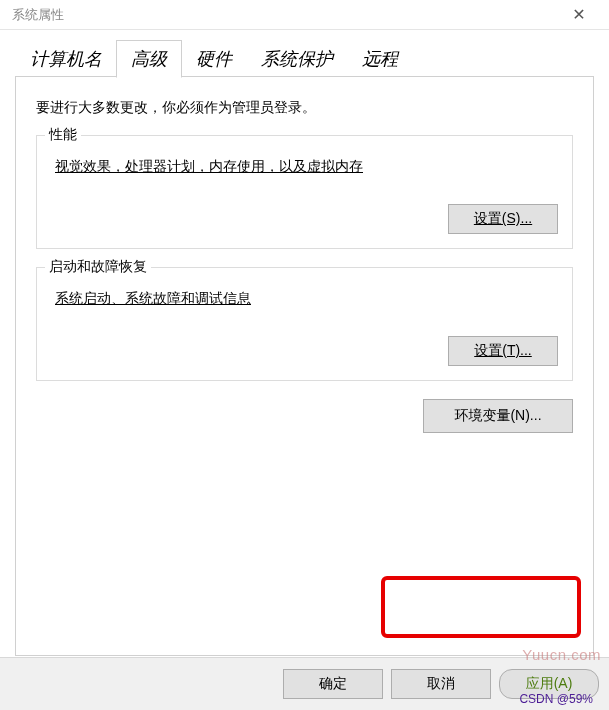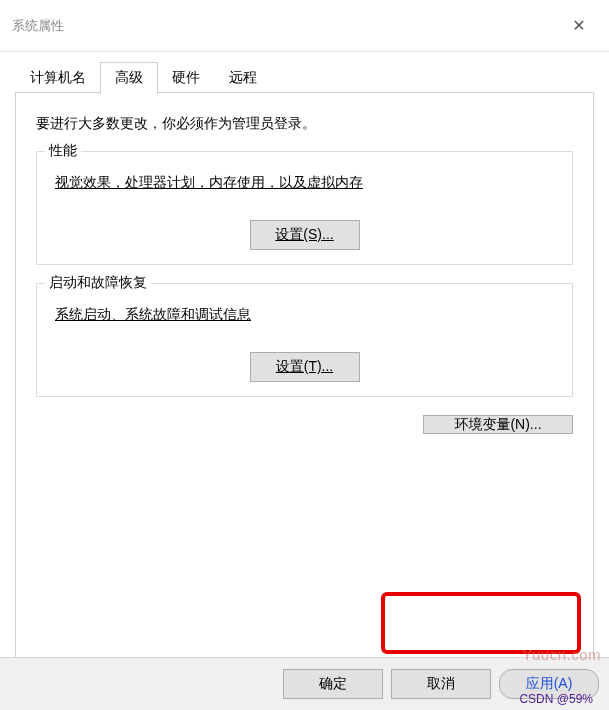--- a/index.html
+++ b/index.html
@@ -7,21 +7,21 @@
       font-family: "Microsoft YaHei", "Segoe UI", sans-serif;
       font-size: 13px;
       background: #fff;
       color: #000;
       width: 609px;
       height: 710px;
       overflow: hidden;
       position: relative;
     }
     .titlebar {
-      height: 52px;
+      height: 30px;
       background: #fff;
       border-bottom: 1px solid #e5e5e5;
       display: flex;
       align-items: center;
       padding: 0 10px;
       color: #888;
       font-size: 13px;
     }
     .titlebar .title { flex: 1; padding-left: 2px; }
     .close-btn {
@@ -37,26 +37,27 @@
     .client {
       padding: 10px 15px 0 15px;
     }
     .tabs {
       display: flex;
       position: relative;
       margin-bottom: 0;
     }
     .tab {
       padding: 6px 14px;
-      font-size: 14px;
+      font-size: 18px;
       border: 1px solid #d0d0d0;
       border-bottom: none;
       background: #fff;
       position: relative;
       margin-right: -1px;
+      font-style: italic;
     }
     .tab.inactive {
       background: #fff;
       border-color: transparent;
       color: #000;
     }
     .tab.active {
       background: #fff;
       border: 1px solid #d0d0d0;
       border-bottom: 1px solid #fff;
@@ -89,42 +90,42 @@
       background: #fff;
       padding: 0 4px;
       font-size: 14px;
     }
     .group-desc {
       font-size: 14px;
       margin: 8px 0 28px 4px;
     }
     .group-btn-row {
       display: flex;
-      justify-content: center;
+      justify-content: flex-end;
       margin-top: 8px;
     }
     .win-btn {
       min-width: 110px;
       height: 30px;
       background: #e1e1e1;
       border: 1px solid #adadad;
       font-size: 14px;
       font-family: inherit;
       cursor: default;
       padding: 0 12px;
     }
     .env-row {
       display: flex;
       justify-content: flex-end;
       margin-top: 14px;
       padding-right: 0;
     }
     .env-btn {
       min-width: 150px;
-      height: 19px;
+      height: 34px;
     }
     .highlight {
       position: absolute;
       border: 4px solid #e60000;
       border-radius: 6px;
       pointer-events: none;
     }
     .bottom-bar {
       position: absolute;
       bottom: 0;
@@ -132,21 +133,21 @@
       height: 53px;
       background: #f0f0f0;
       border-top: 1px solid #d8d8d8;
       display: flex;
       justify-content: flex-end;
       align-items: center;
       padding-right: 10px;
       gap: 8px;
     }
     .bottom-bar .win-btn { min-width: 100px; }
-    .win-btn.disabled { color: #1d4ed8; border-radius: 13px; }
+    .win-btn.disabled { color: #4d7c0f; border-radius: 13px; }
     .watermark {
       position: absolute;
       right: 8px;
       bottom: 47px;
       color: rgba(200,120,120,0.6);
       font-size: 15px;
       font-family: Arial, sans-serif;
       pointer-events: none;
       letter-spacing: 0.5px;
     }
@@ -165,20 +166,21 @@
 <div class="titlebar">
   <span class="title">系统属性</span>
   <div class="close-btn">✕</div>
 </div>
 
 <div class="client">
   <div class="tabs">
     <div class="tab inactive">计算机名</div>
     <div class="tab active">高级</div>
     <div class="tab inactive">硬件</div>
+    <div class="tab inactive">系统保护</div>
     <div class="tab inactive">远程</div>
   </div>
 
   <div class="tab-content">
     <div class="intro-text">要进行大多数更改，你必须作为管理员登录。</div>
 
     <div class="group">
       <div class="group-title">性能</div>
       <div class="group-desc">视觉效果，处理器计划，内存使用，以及虚拟内存</div>
       <div class="group-btn-row">

